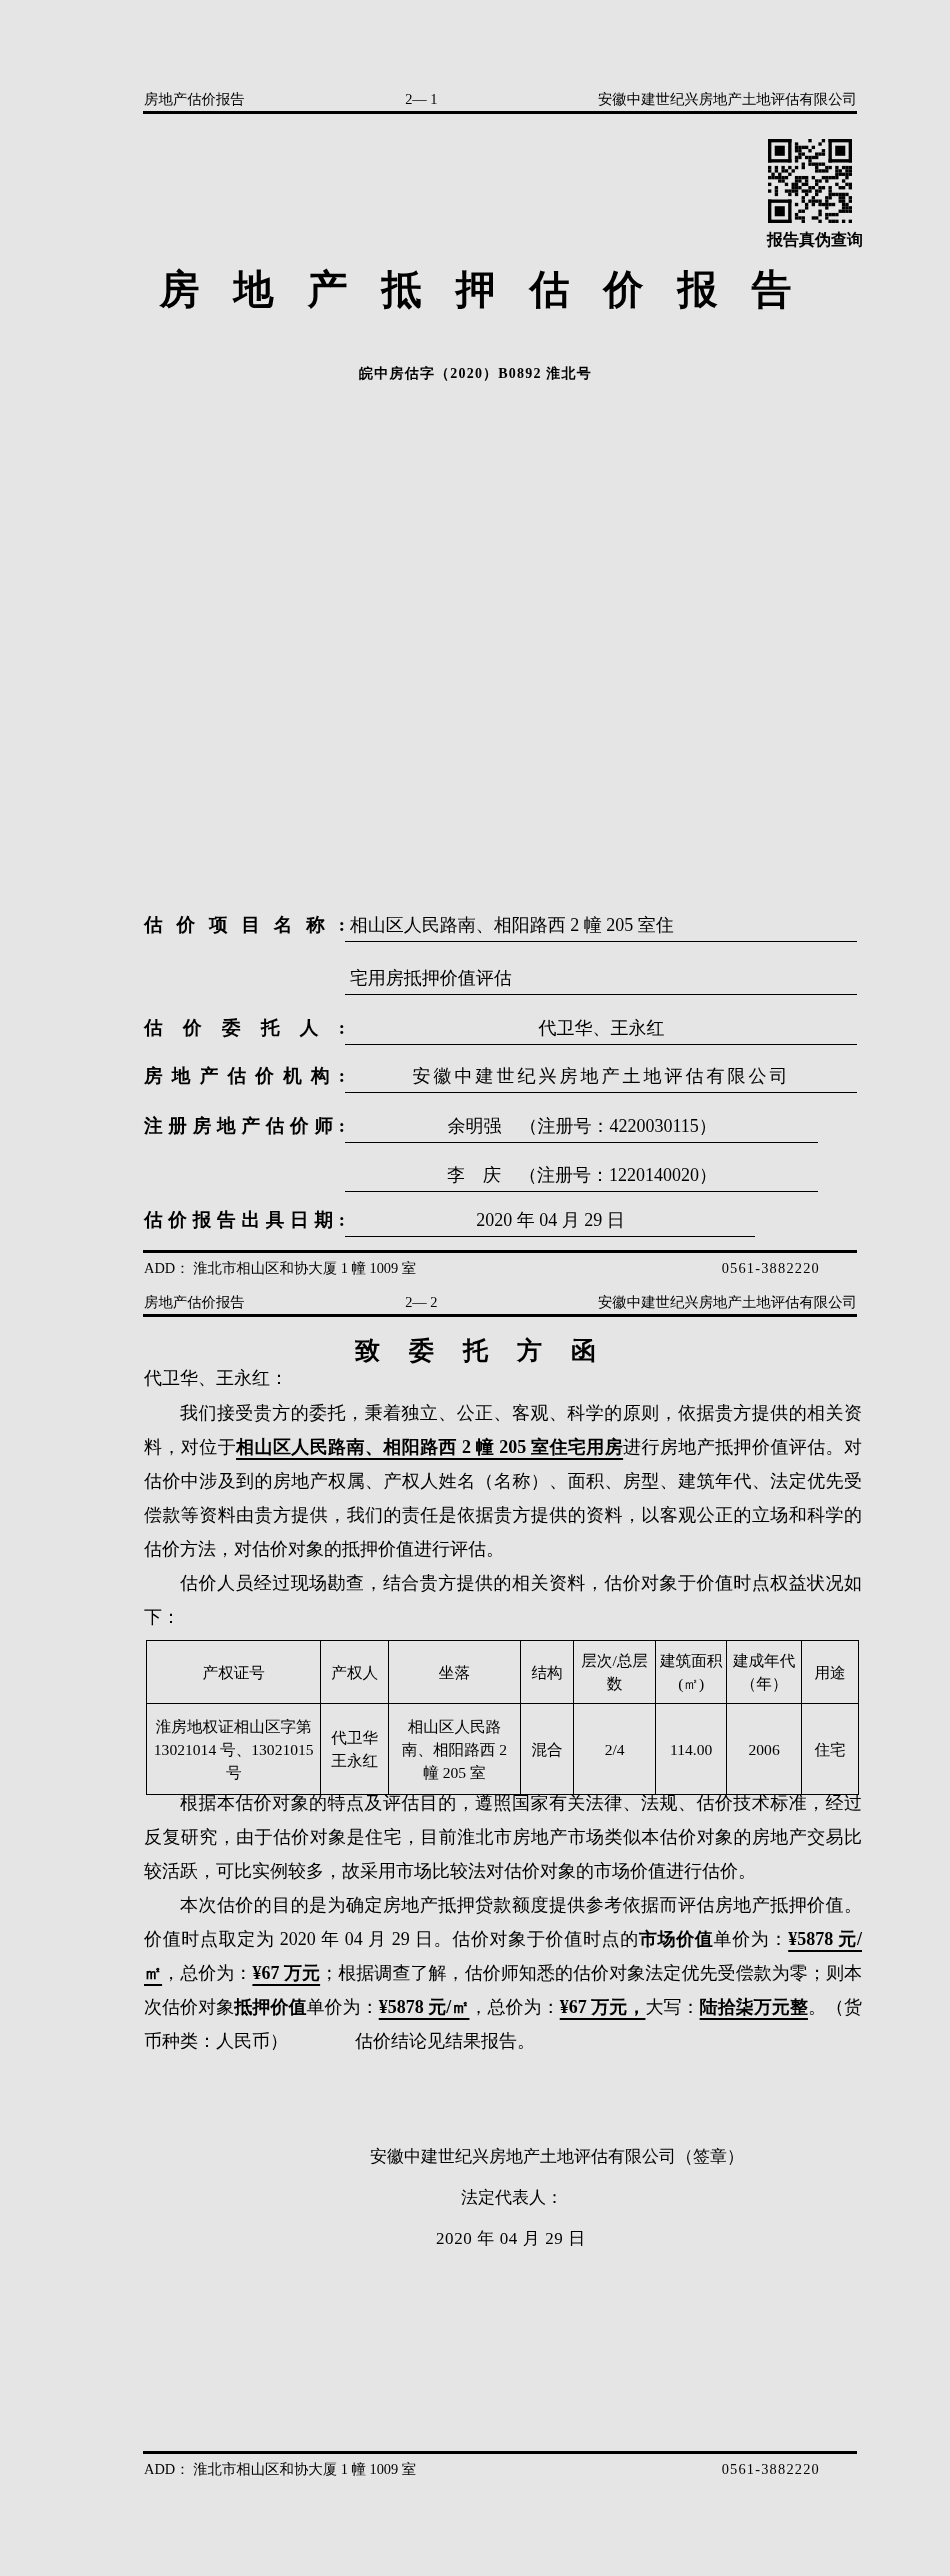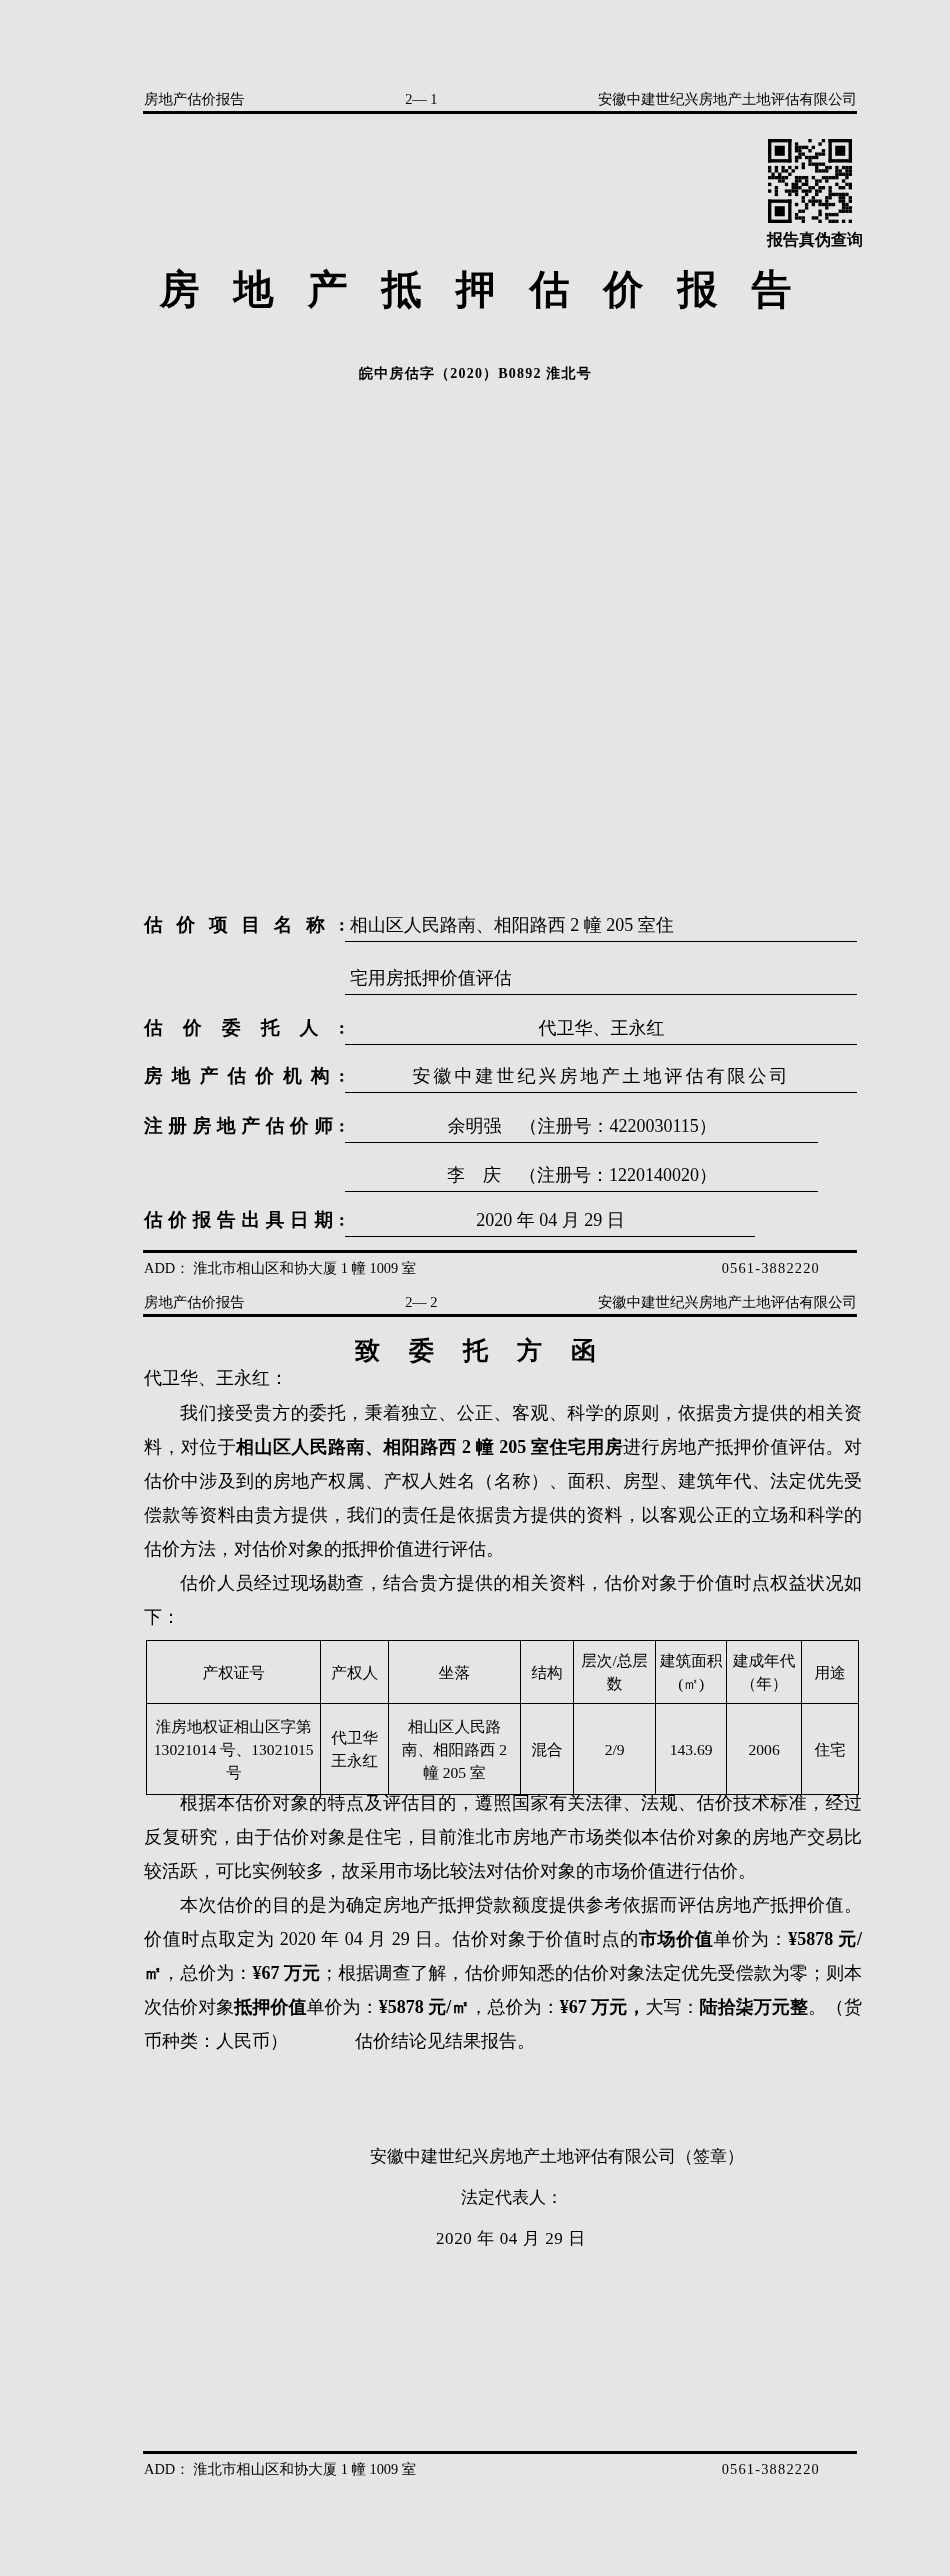--- a/index.html
+++ b/index.html
@@ -42,21 +42,21 @@
   .fval.inset { margin-right:39px; }
   .fval.short { flex:0 0 410px; text-align:center; }
   .letter-title {
     position:absolute; top:1334px; left:0; width:100%; text-align:center;
     font-size:25px; font-weight:bold; letter-spacing:29px; text-indent:29px; white-space:nowrap;
   }
   .salutation { position:absolute; left:144px; top:1366px; font-size:18px; }
   .body-block { position:absolute; left:144px; width:718px; font-size:18px; line-height:34px; text-align:justify; }
   .body-block p { text-indent:36px; }
   .b { font-weight:bold; }
-  .u { text-underline-offset:4.8px; text-decoration-thickness:1.5px; }
+  .u { text-decoration:underline; text-underline-offset:4.8px; text-decoration-thickness:1.5px; }
   .gap-left { margin-left:67px; }
   .ptable {
     position:absolute; left:146px; top:1640px; width:713px;
     border-collapse:collapse; font-size:15.6px; line-height:23px; table-layout:fixed;padding-left:8px;
   }
   .ptable, .ptable th, .ptable td { border:1.2px solid #000; }
   .ptable { border-width:1.8px; }
   .ptable th, .ptable td { font-weight:normal; text-align:center; vertical-align:middle; padding:2.4px 3.6px; }
   .ptable thead tr { height:63px; }
   .ptable tbody tr { height:91px; }
@@ -366,22 +366,22 @@
         <th>建成年代（年）</th>
         <th>用途</th>
       </tr>
     </thead>
     <tbody>
       <tr>
         <td>淮房地权证相山区字第 13021014 号、13021015 号</td>
         <td>代卫华 王永红</td>
         <td>相山区人民路南、相阳路西 2 幢 205 室</td>
         <td>混合</td>
-        <td>2/9</td>
-        <td>143.69</td>
+        <td>2/4</td>
+        <td>114.00</td>
         <td>2006</td>
         <td>住宅</td>
       </tr>
     </tbody>
   </table>
 
   <div class="body-block" style="top:1786px">
     <p>根据本估价对象的特点及评估目的，遵照国家有关法律、法规、估价技术标准，经过反复研究，由于估价对象是住宅，目前淮北市房地产市场类似本估价对象的房地产交易比较活跃，可比实例较多，故采用市场比较法对估价对象的市场价值进行估价。</p>
     <p><span>本次估价的目的是为确定房地产抵押贷款额度提供参考依据而评估房地产抵押价值。价值时点取定为 2020 年 04 月 29 日。估价对象于价值时点的</span><span class="b">市场价值</span><span>单价为：</span><span class="b u">¥5878 元/㎡</span><span>，总价为：</span><span class="b u">¥67 万元</span><span>；根据调查了解，估价师知悉的估价对象法定优先受偿款为零；则本次估价对象</span><span class="b">抵押价值</span><span>单价为：</span><span class="b u">¥5878 元/㎡</span><span>，总价为：</span><span class="b u">¥67 万元，</span><span>大写：</span><span class="b u">陆拾柒万元整</span><span>。（货币种类：人民币）</span><span class="gap-left">估价结论见结果报告。</span></p>
   </div>

